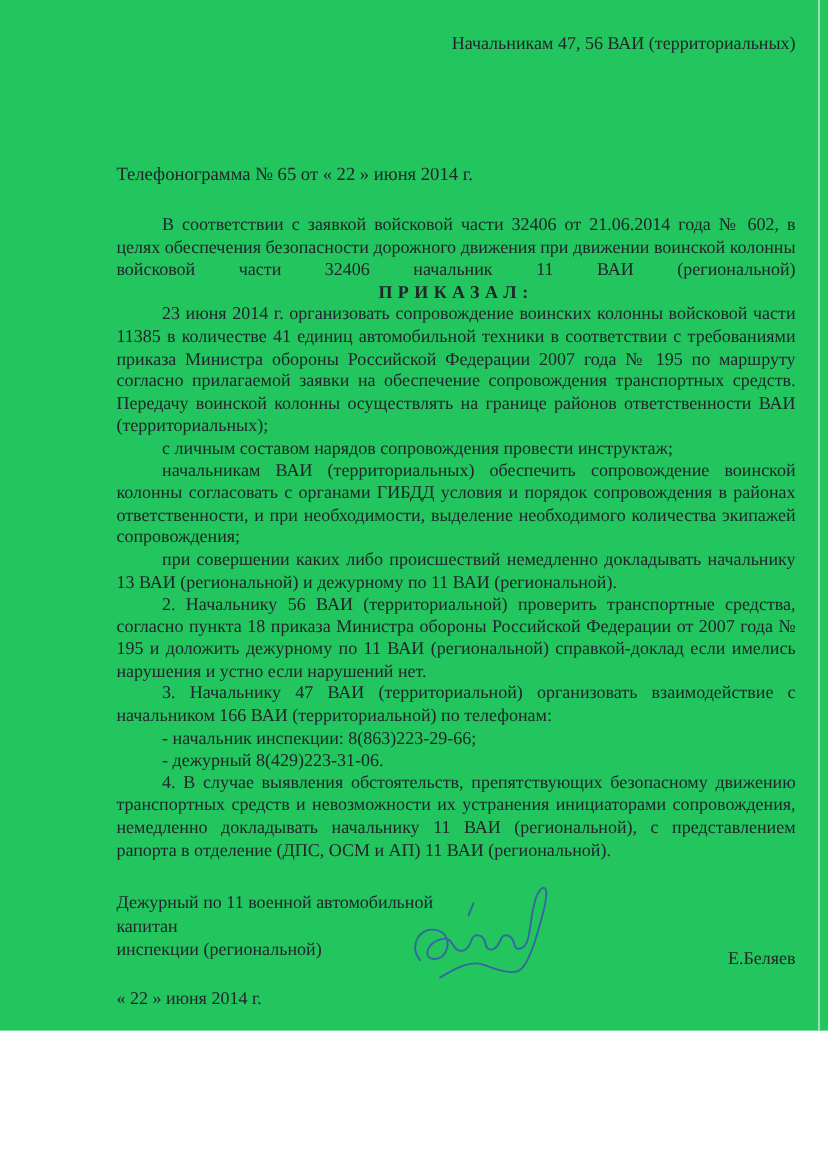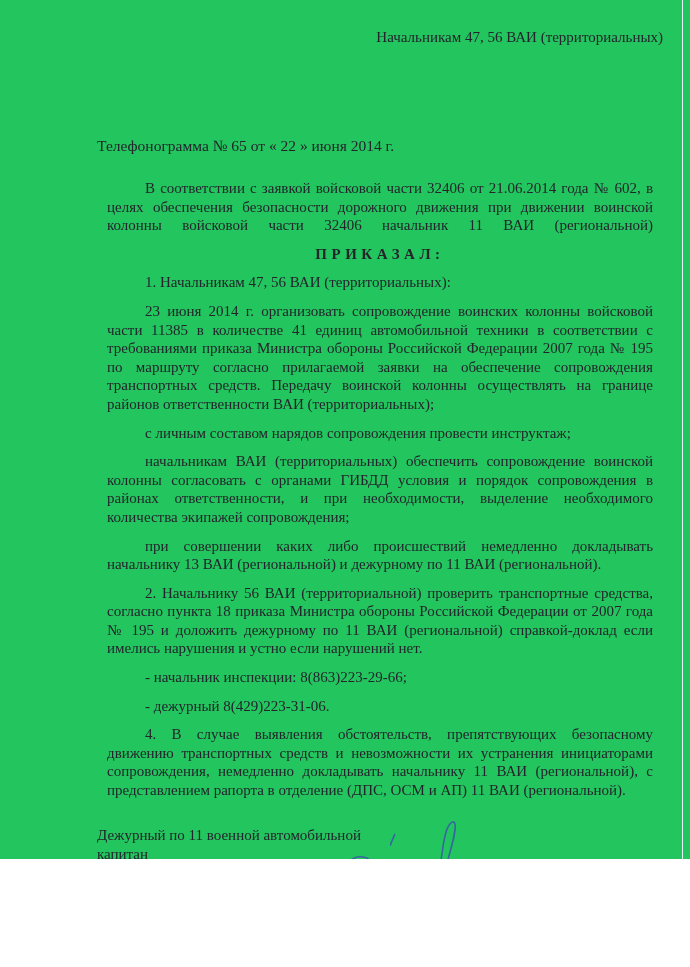--- a/index.html
+++ b/index.html
@@ -40,21 +40,21 @@
     font-size: 15.5px;
     line-height: 19px;
   }
   .body-text {
     margin-top: 24px;
     font-size: 15px;
     line-height: 18.6px;
     text-align: justify;
   }
   .body-text p {
-    margin: 10px;
+    margin: 0;
     text-indent: 38px;
   }
   p.intro {
     text-align-last: justify;
   }
   p.order-word {
     text-indent: 0;
     font-weight: bold;
     letter-spacing: 4.5px;
     text-align: center;
@@ -63,22 +63,21 @@
     position: relative;
     margin-top: 26px;
     font-size: 15px;
     line-height: 19.5px;
     height: 130px;
   }
   .sig-left {
     width: 340px;
   }
   .sig-date {
-    margin-top: 11px;
-    font-weight: bold;
+    margin-top: 21px;
   }
   .sig-name {
     position: absolute;
     right: 0;
     top: 46px;
   }
   .signature-svg {
     position: absolute;
     left: 244px;
     top: -8px;
@@ -93,26 +92,26 @@
   <div class="scan-edge"></div>
   <div class="content">
 
     <div class="addressee">Начальникам 47, 56 ВАИ (территориальных)</div>
 
     <div class="doc-title">Телефонограмма № 65 от « 22 » июня 2014 г.</div>
 
     <div class="body-text">
       <p class="intro">В соответствии с заявкой войсковой части 32406 от 21.06.2014 года № 602, в целях обеспечения безопасности дорожного движения при движении воинской колонны войсковой части 32406 начальник 11 ВАИ (региональной)</p>
       <p class="order-word">ПРИКАЗАЛ:</p>
-      <p>1. Начальникам 47, 56 ВАИ (территориальных):</p>
       <p>23 июня 2014 г. организовать сопровождение воинских колонны войсковой части 11385 в количестве 41 единиц автомобильной техники в соответствии с требованиями приказа Министра обороны Российской Федерации 2007 года № 195 по маршруту согласно прилагаемой заявки на обеспечение сопровождения транспортных средств. Передачу воинской колонны осуществлять на границе районов ответственности ВАИ (территориальных);</p>
       <p>с личным составом нарядов сопровождения провести инструктаж;</p>
       <p>начальникам ВАИ (территориальных) обеспечить сопровождение воинской колонны согласовать с органами ГИБДД условия и порядок сопровождения в районах ответственности, и при необходимости, выделение необходимого количества экипажей сопровождения;</p>
       <p>при совершении каких либо происшествий немедленно докладывать начальнику 13 ВАИ (региональной) и дежурному по 11 ВАИ (региональной).</p>
       <p>2. Начальнику 56 ВАИ (территориальной) проверить транспортные средства, согласно пункта 18 приказа Министра обороны Российской Федерации от 2007 года № 195 и доложить дежурному по 11 ВАИ (региональной) справкой-доклад если имелись нарушения и устно если нарушений нет.</p>
+      <p>3. Начальнику 47 ВАИ (территориальной) организовать взаимодействие с начальником 166 ВАИ (территориальной) по телефонам:</p>
       <p>- начальник инспекции: 8(863)223-29-66;</p>
       <p>- дежурный 8(429)223-31-06.</p>
       <p>4. В случае выявления обстоятельств, препятствующих безопасному движению транспортных средств и невозможности их устранения инициаторами сопровождения, немедленно докладывать начальнику 11 ВАИ (региональной), с представлением рапорта в отделение (ДПС, ОСМ и АП) 11 ВАИ (региональной).</p>
     </div>
 
     <div class="sig-block">
       <div class="sig-left">
         <div>Дежурный по 11 военной автомобильной</div>
         <div>капитан</div>
         <div>инспекции (региональной)</div>

